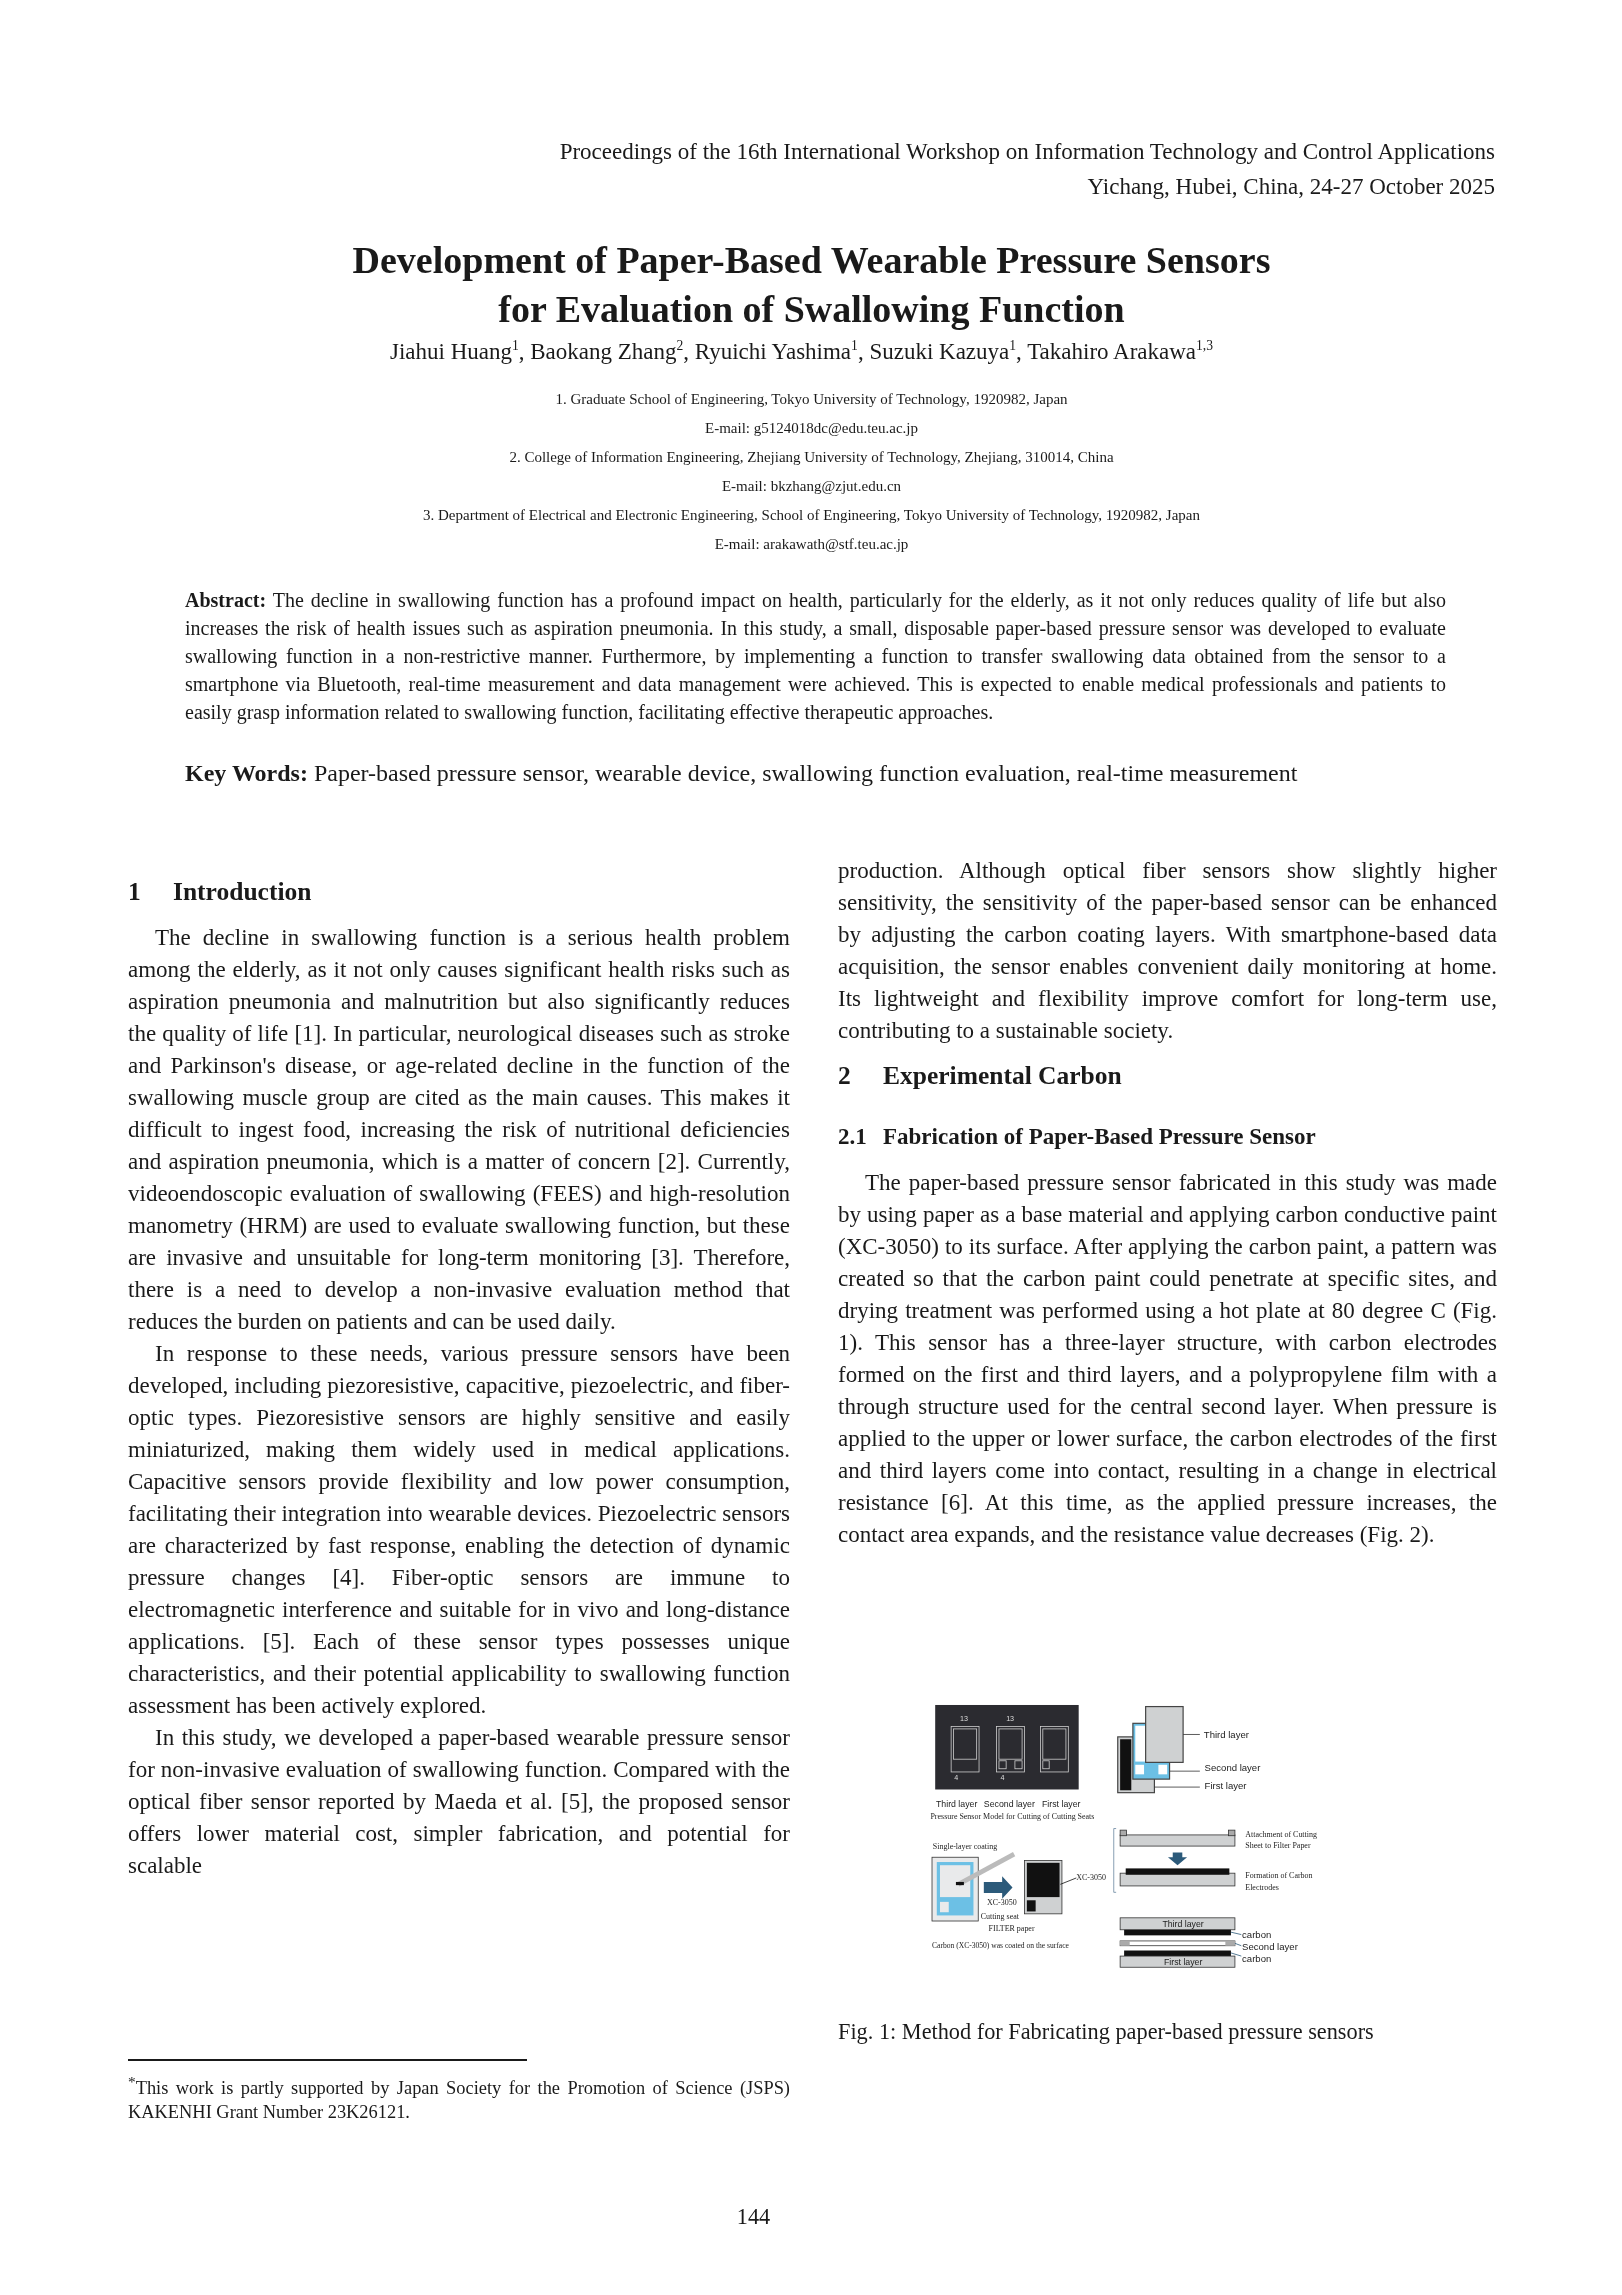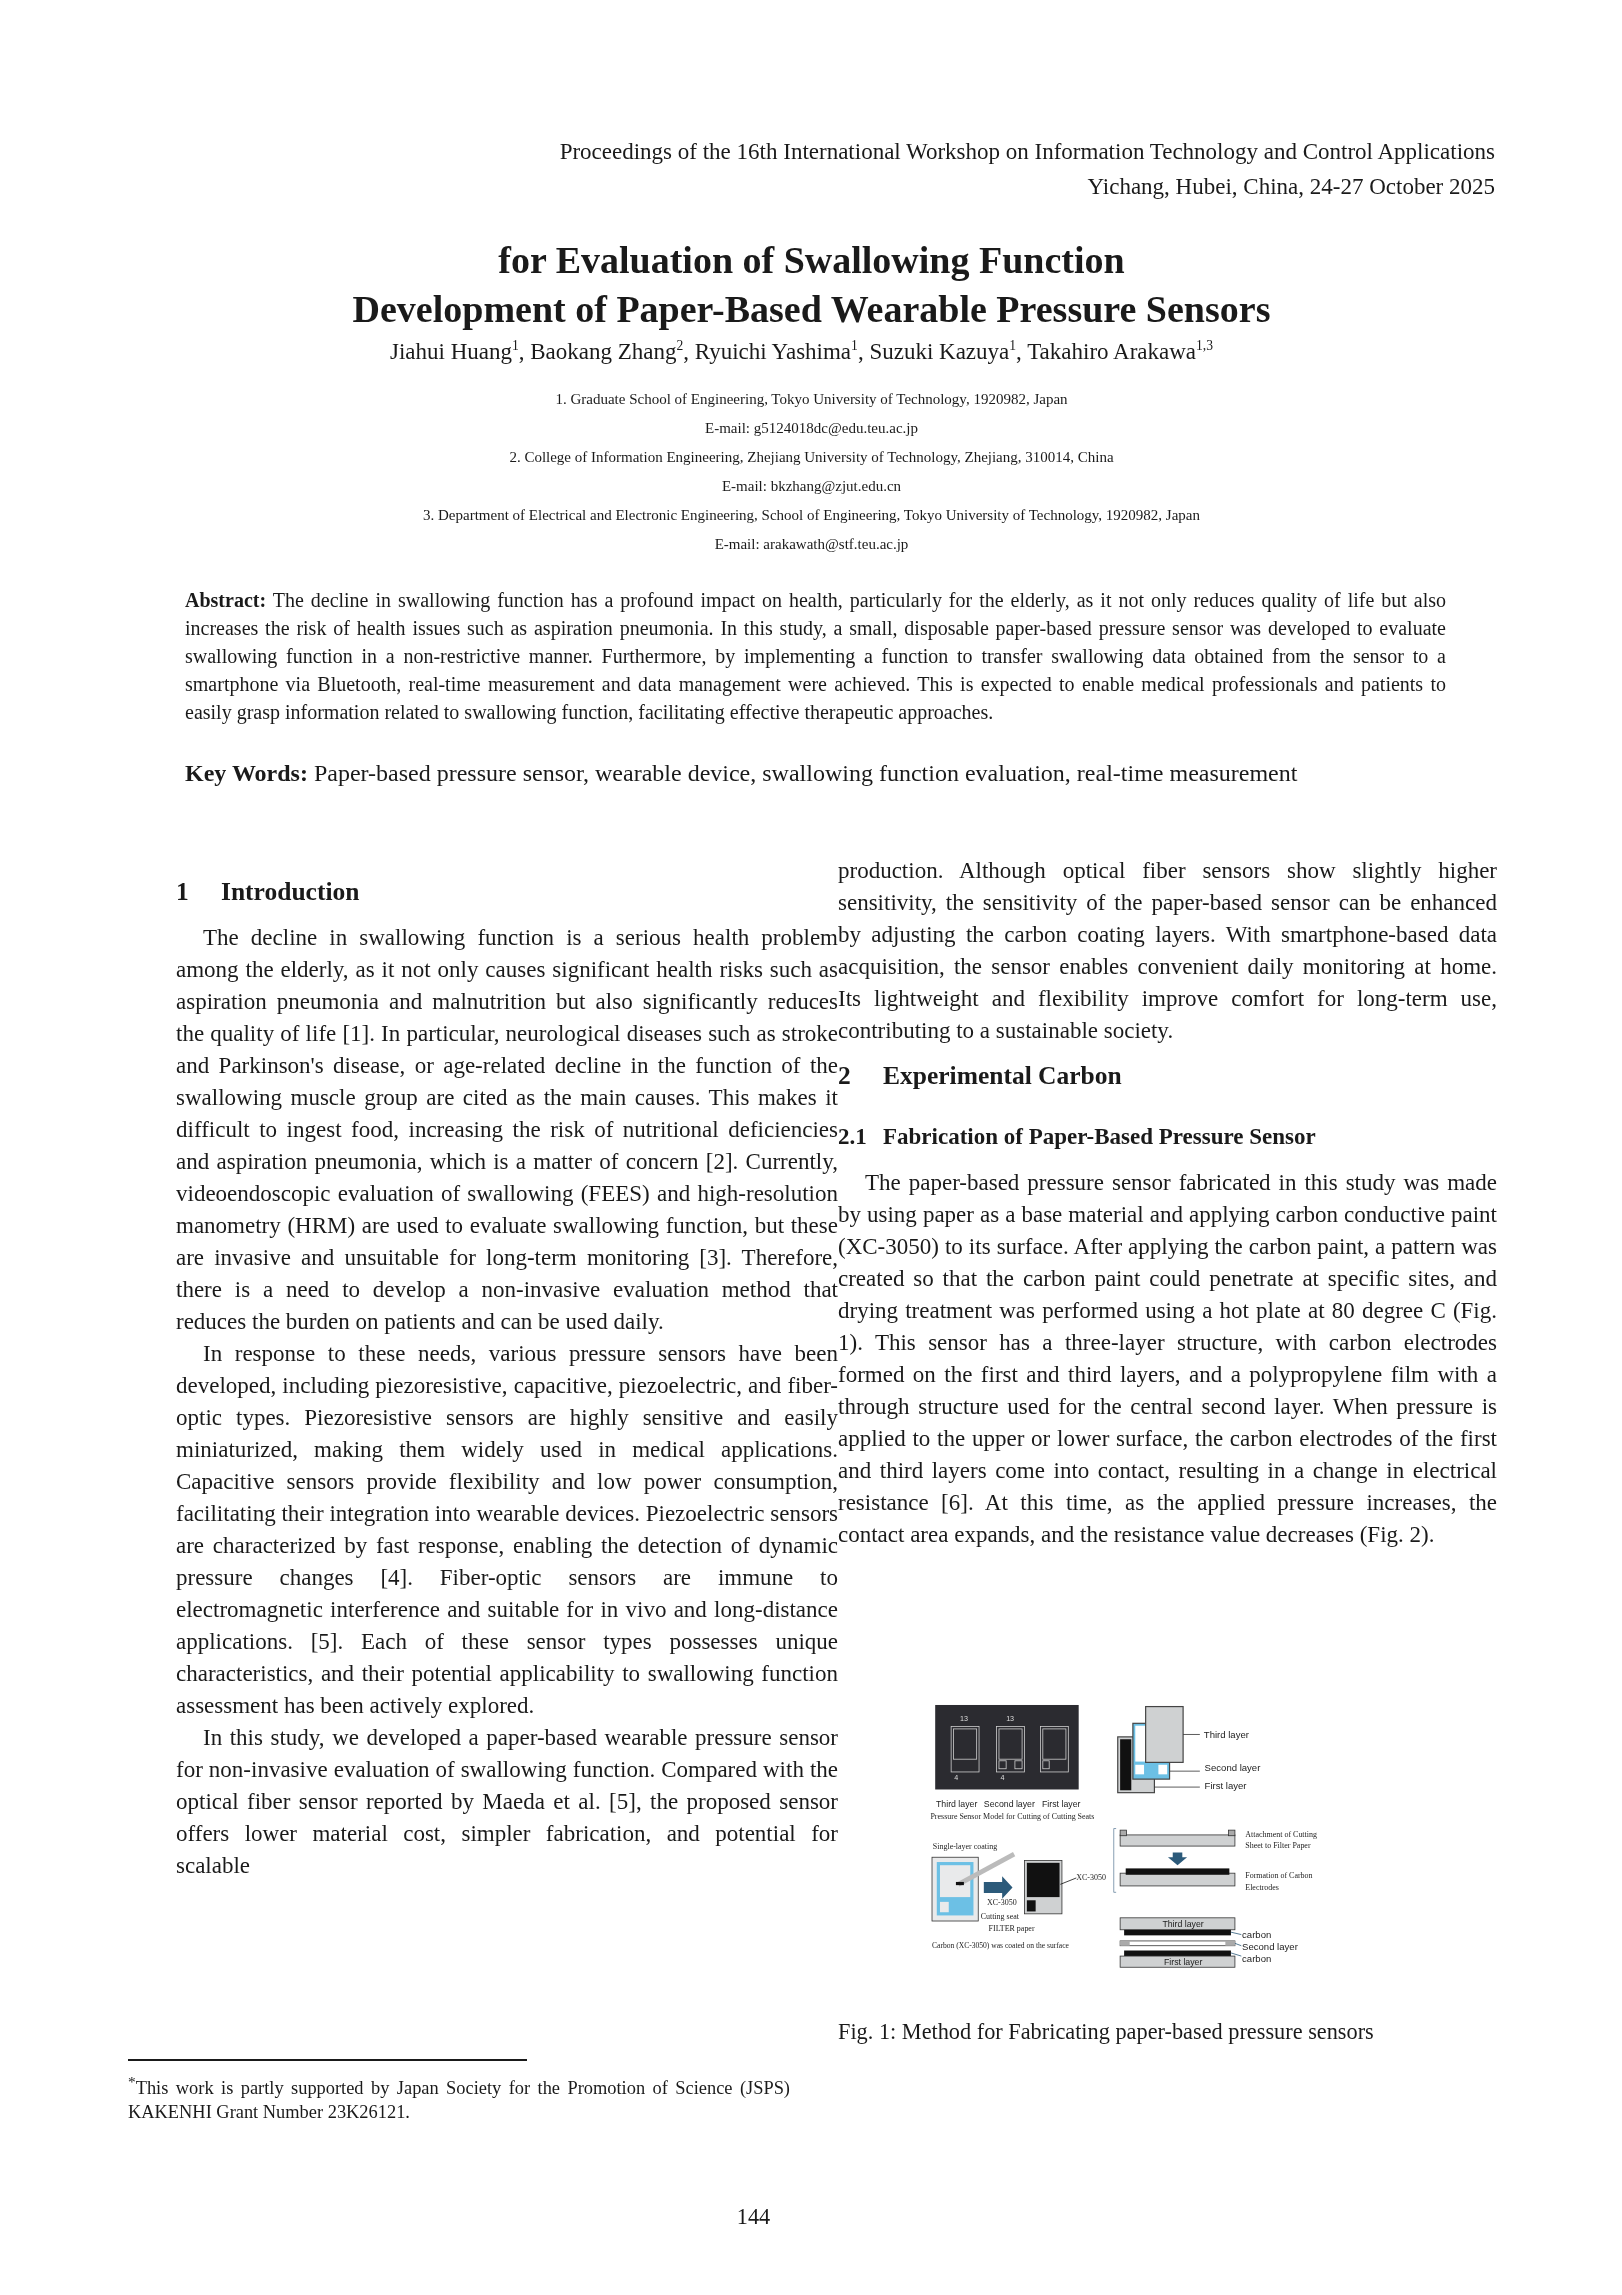--- a/index.html
+++ b/index.html
@@ -13,41 +13,41 @@
   .affils { left: 0; width: 1623px; top: 385px; text-align: center; font-size: 15px; line-height: 29px; }
   .abstract { left: 185px; width: 1261px; top: 586px; font-size: 20px; line-height: 28px; text-align: justify; font-family: Liberation Serif, serif; }
   .abstract b { font-weight: bold; }
   .keywords { left: 185px; width: 1261px; top: 760px; font-size: 24px; }
   .col { font-size: 23px; line-height: 32px; text-align: justify; }
   .col p { margin: 0; text-indent: 27px; }
   .col p.noindent { text-indent: 0; }
   .h1 { font-weight: bold; font-size: 25.5px; }
   .h2 { font-weight: bold; font-size: 23px; }
   .h1 .num, .h2 .num { display: inline-block; }
-  .left-col { left: 128px; width: 662px; margin-left: 48px; }
+  .left-col { left: 128px; width: 662px; }
   .right-col { left: 838px; width: 659px; }
   .fn-rule { left: 128px; top: 2059px; width: 399px; height: 2.4px; background: #1a1a1a; }
   .footnote { left: 128px; width: 662px; top: 2070px; font-size: 18.4px; line-height: 24px; text-align: justify; }
   .pagenum { left: 0; width: 1507px; top: 2204px; text-align: center; font-size: 22.3px; }
   .figure { left: 926px; top: 1701px; width: 519px; height: 279px; }
   .figcap { left: 838px; width: 659px; top: 2019px; font-size: 22.3px; text-align: left; padding-left: 0; }
   .figure svg text { font-family: "Liberation Sans", sans-serif; }
   .figure svg text.serif { font-family: "Liberation Serif", serif; }
 </style>
 </head>
 <body>
 
 <div class="abs header">
   <div>Proceedings of the 16th International Workshop on Information Technology and Control Applications</div>
   <div>Yichang, Hubei, China, 24-27 October 2025</div>
 </div>
 
 <div class="abs title">
+  <div>Development of Paper-Based Wearable Pressure Sensors</div>
   <div>for Evaluation of Swallowing Function</div>
-  <div>Development of Paper-Based Wearable Pressure Sensors</div>
 </div>
 
 <div class="abs authors">
   <span><span>Jiahui Huang</span><sup>1</sup></span>,
   <span><span>Baokang Zhang</span><sup>2</sup></span>,
   <span><span>Ryuichi Yashima</span><sup>1</sup></span>,
   <span><span>Suzuki Kazuya</span><sup>1</sup></span>,
   <span><span>Takahiro Arakawa</span><sup>1,3</sup></span>
 </div>
 

